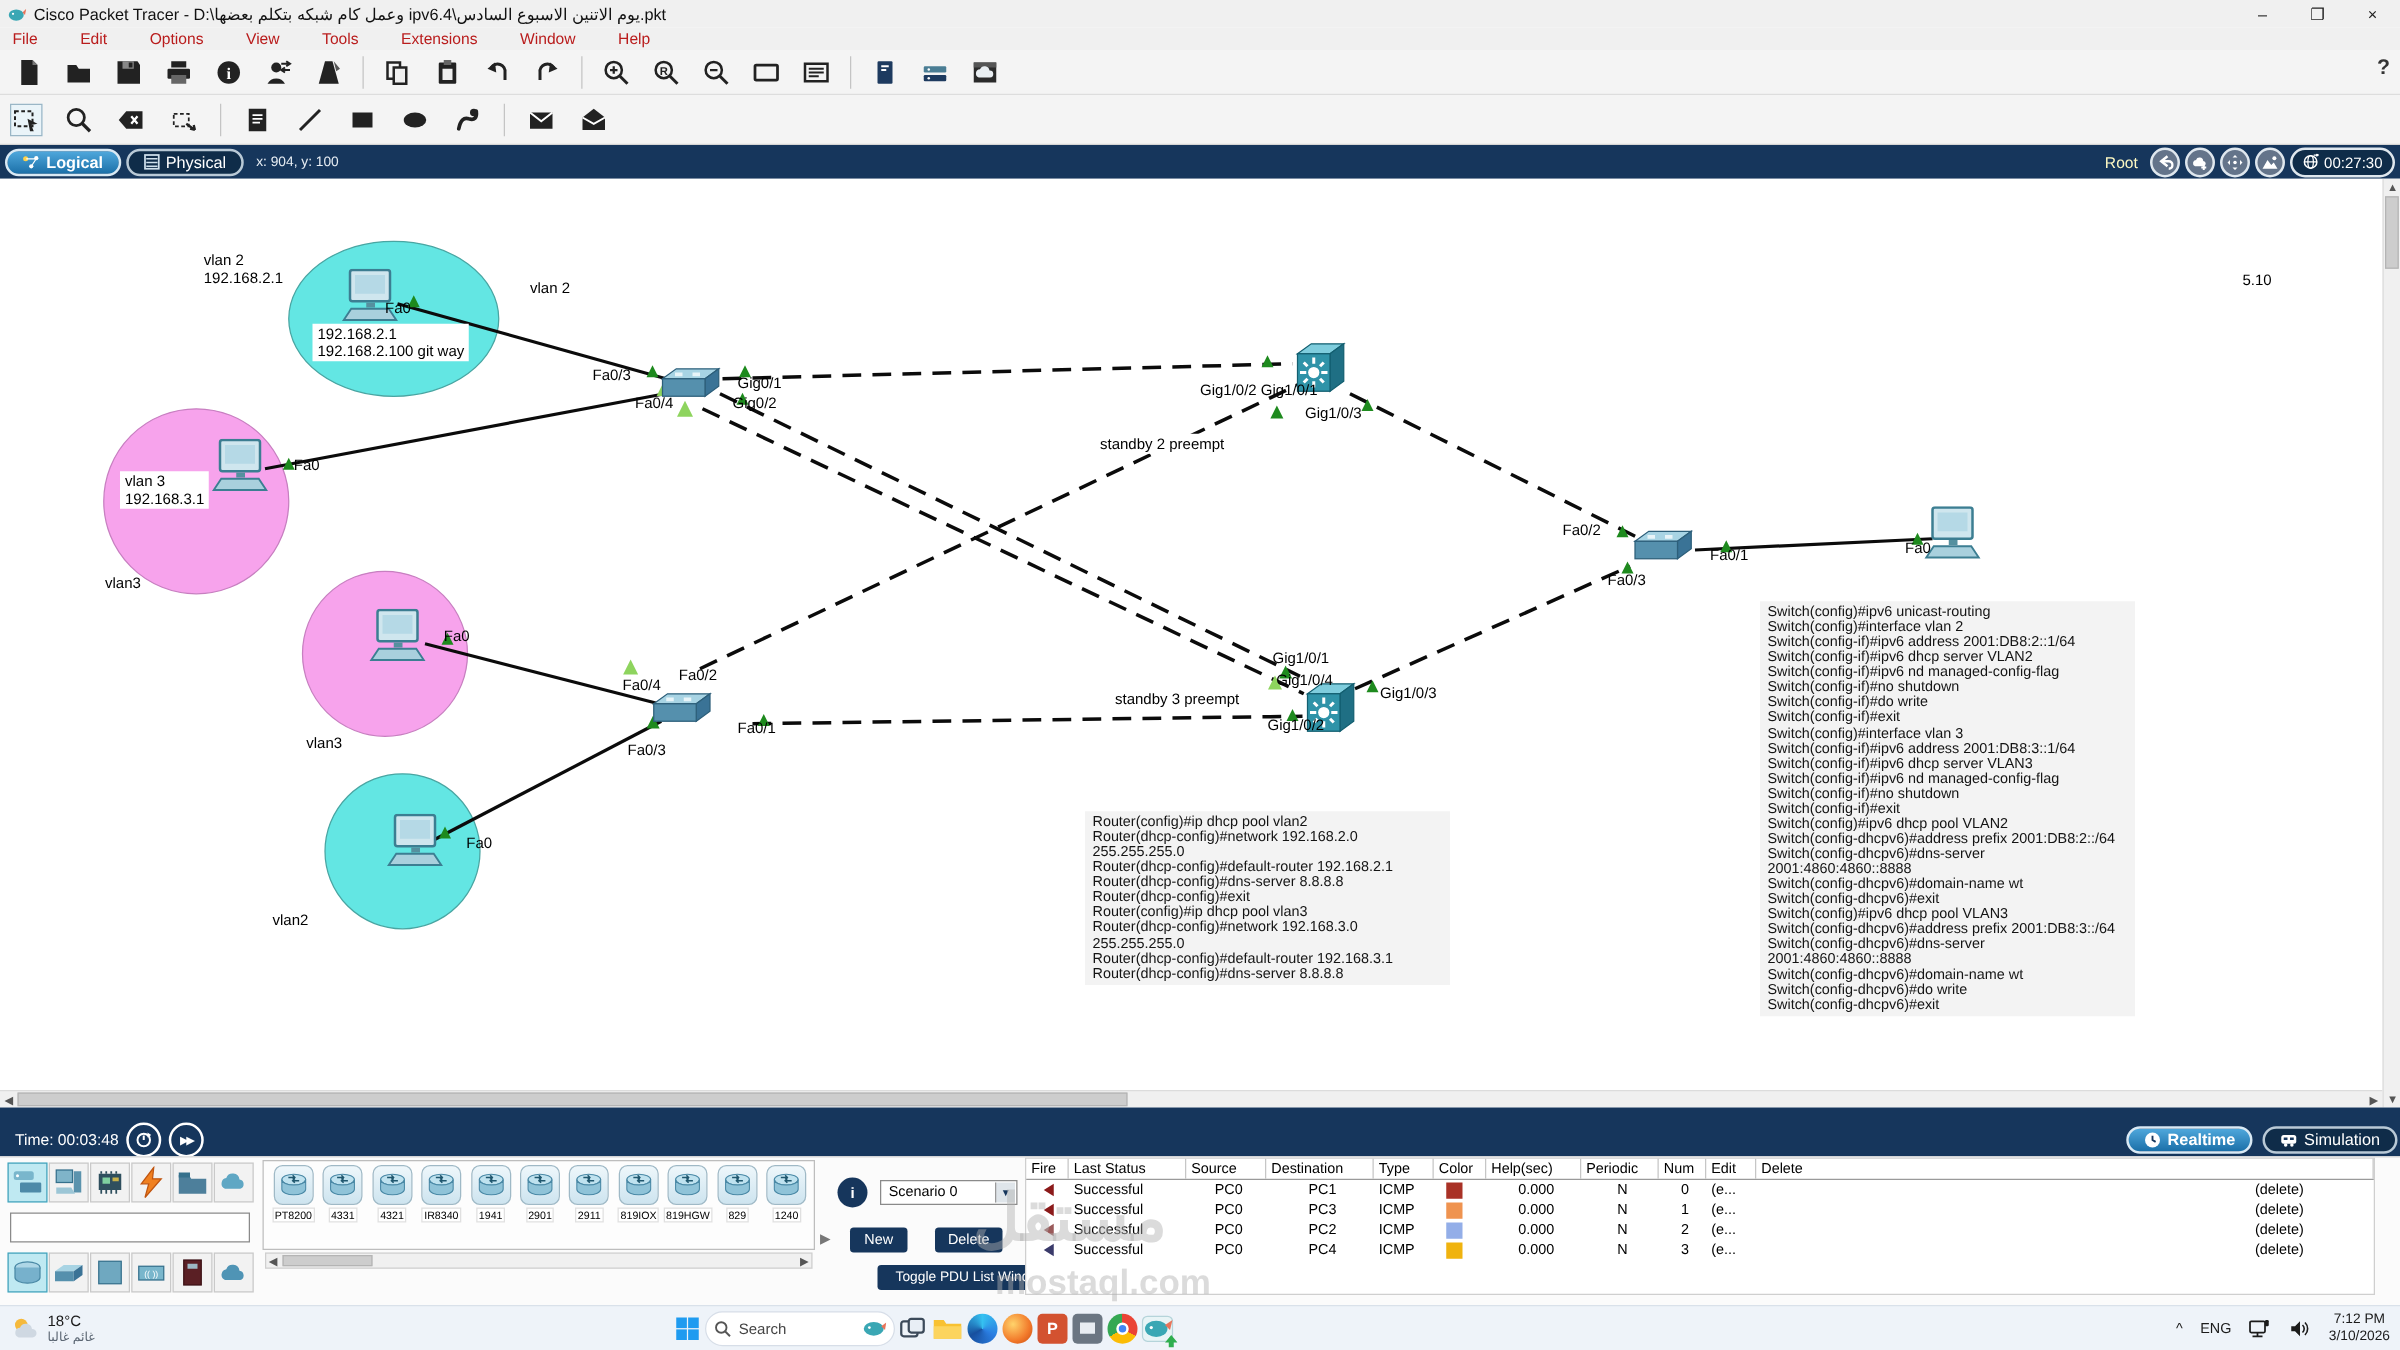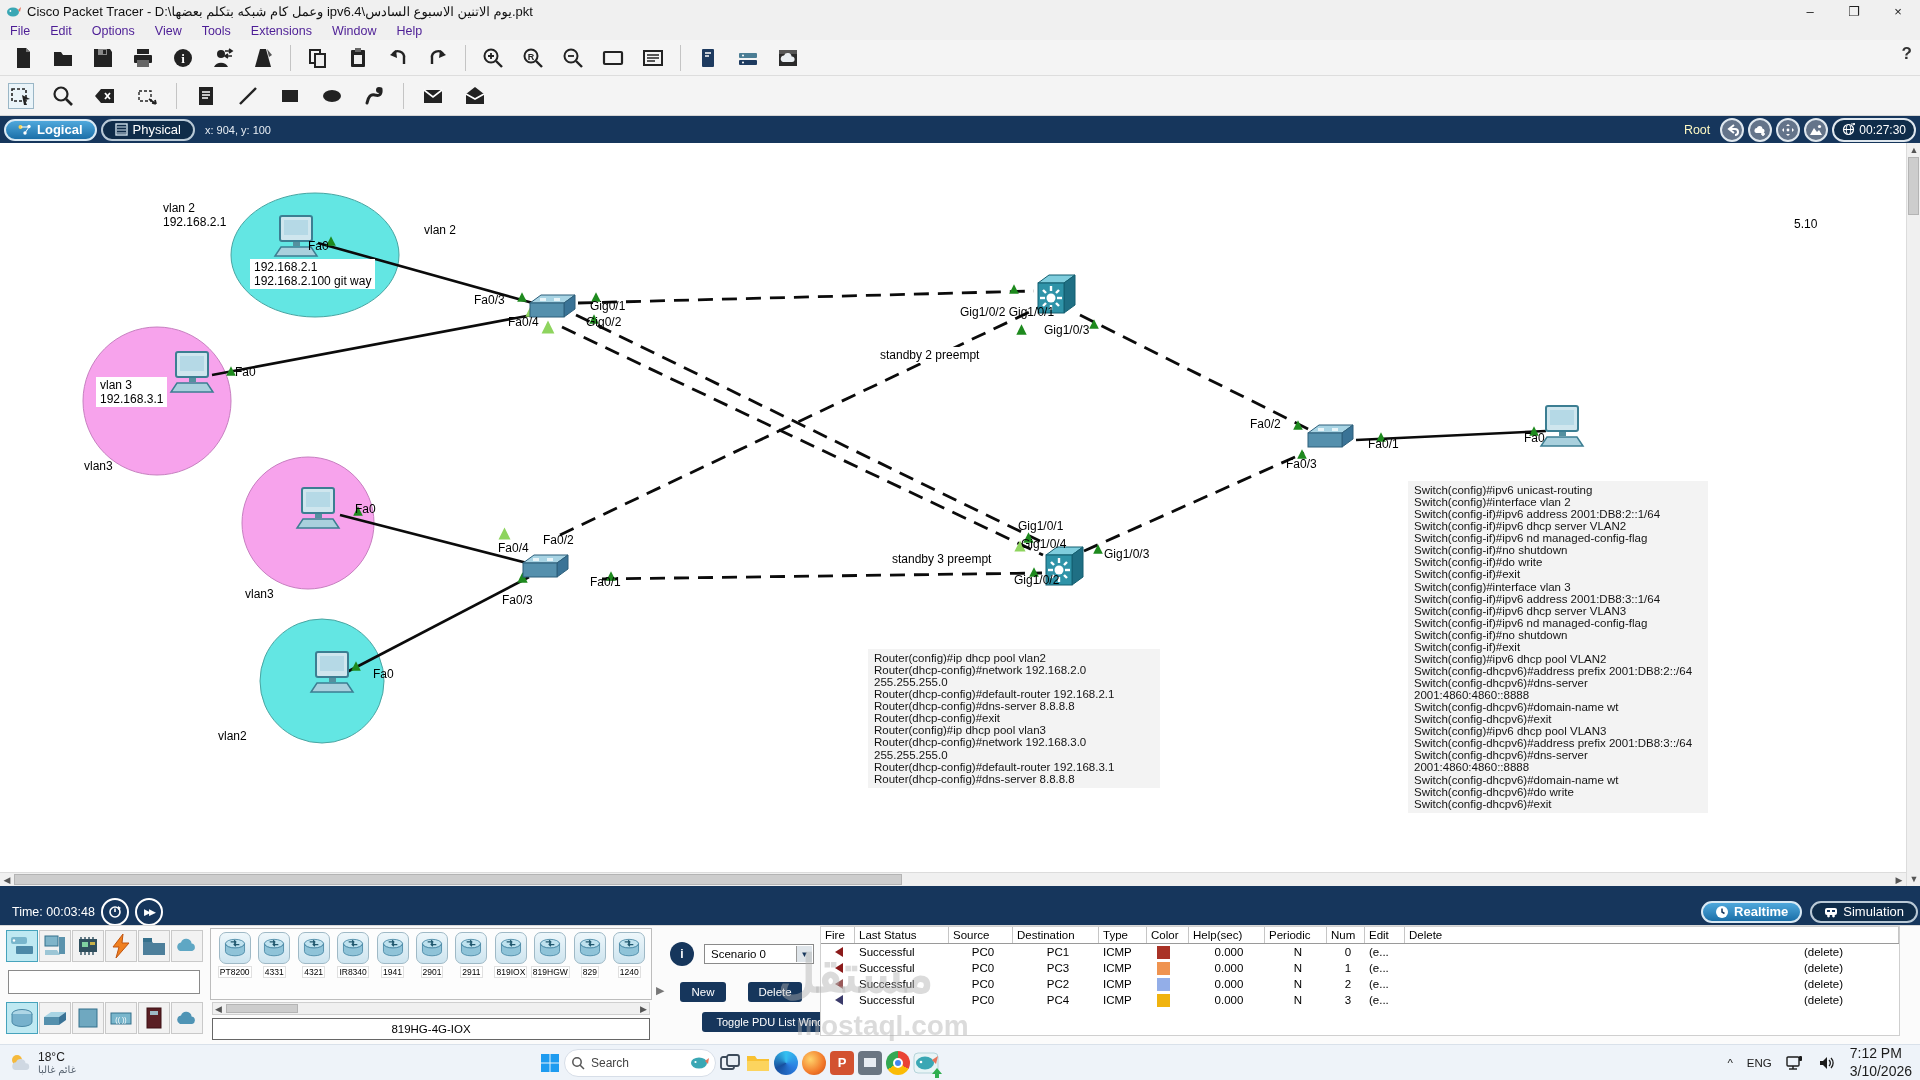--- a/index.html
+++ b/index.html
@@ -9,21 +9,21 @@
 
   
   #titlebar { position:absolute; left:0; top:0; width:1920px; height:22px; background:#f0f0f0;
               display:flex; align-items:center; font-size:13px; color:#111; }
   #titlebar .ticon { margin:0 6px 0 6px; }
   #wincontrols { position:absolute; right:0; top:0; height:22px; display:flex; }
   #wincontrols .wc { width:44px; height:22px; display:flex; align-items:center; justify-content:center;
                      font-size:13px; color:#222; }
 
   #menubar { position:absolute; left:0; top:22px; width:1920px; height:18px; background:#f0f0f0;
-             display:flex; align-items:center; gap:20px; padding-left:10px; font-size:12.5px; color:#4c1d95; }
+             display:flex; align-items:center; gap:34px; padding-left:10px; font-size:12.5px; color:#b91c1c; }
   #toolbar1 { position:absolute; left:0; top:40px; width:1920px; height:36px; background:#f4f4f4;
               display:flex; align-items:center; gap:14px; padding-left:10px; border-bottom:1px solid #ddd; }
   #toolbar2 { position:absolute; left:0; top:76px; width:1920px; height:40px; background:#f4f4f4;
               display:flex; align-items:center; gap:16px; padding-left:8px; border-bottom:1px solid #d5d5d5; }
   .tsep { width:1px; height:26px; background:#c4c4c4; }
   .ti { width:26px; height:26px; display:flex; align-items:center; justify-content:center; }
   .ti svg { width:22px; height:22px; }
   .ti.sel { border:1px solid #9ab6c6; background:#eaf4f9; }
   #help-q { position:absolute; right:8px; top:44px; font-size:17px; font-weight:bold; color:#333; }
 
@@ -117,21 +117,21 @@
              border-top:1px solid #d9e1ea; display:flex; align-items:center; }
   #weather { position:absolute; left:8px; display:flex; align-items:center; gap:6px; }
   #weather .wt1 { font-size:12px; color:#1b1b1b; }
   #weather .wt2 { font-size:10px; color:#5a6572; }
   #tcenter { position:absolute; left:536px; display:flex; align-items:center; }
   .tbi { width:28px; height:28px; display:flex; align-items:center; justify-content:center; border-radius:4px; }
   #searchpill { width:152px; height:28px; background:#fff; border:1px solid #d7dee8; border-radius:14px;
                 display:flex; align-items:center; gap:6px; padding:0 6px; font-size:12px; color:#444; }
   #tray { position:absolute; right:8px; display:flex; align-items:center; gap:14px; }
   #tray .tt { font-size:11.5px; color:#1b1b1b; }
-  #clockblk { text-align:left; font-size:14px; color:#1b1b1b; line-height:1.25; }
+  #clockblk { text-align:center; font-size:11px; color:#1b1b1b; line-height:1.25; }
 </style>
 </head>
 <body>
 
 <svg width="0" height="0" style="position:absolute">
   <defs>
     <symbol id="sym-pc" viewBox="0 0 48 44">
       <rect x="8" y="1" width="32" height="25" rx="2" fill="#cfe6ee" stroke="#3c7e92" stroke-width="2"></rect>
       <rect x="12" y="5" width="24" height="15" fill="#b5d9e6"></rect>
       <rect x="21" y="27" width="7" height="4" fill="#55909f"></rect>
@@ -804,21 +804,20 @@
             </svg>
           </div>
           <div class="ml">1240</div>
         </div>
     </div>
     <div class="sb" id="modelsb">
       <div class="arr" style="left:0; top:0; width:11px; height:11px;">◀</div>
       <div class="thumb" style="left:13px; top:1px; width:72px; height:9px;"></div>
       <div class="arr" style="right:0; top:0; width:11px; height:11px;">▶</div>
     </div>
-    <div id="modelname">819HG-4G-IOX</div>
     <div id="palsep">▶</div>
 
     <div id="scen">
       <div class="info">i</div>
       <div class="dd">
         <span>Scenario 0</span>
         <div class="ddb">▼</div>
       </div>
       <div class="nbtn" style="left:14px; top:56px; width:46px; height:20px;">New</div>
       <div class="nbtn" style="left:82px; top:56px; width:54px; height:20px;">Delete</div>

